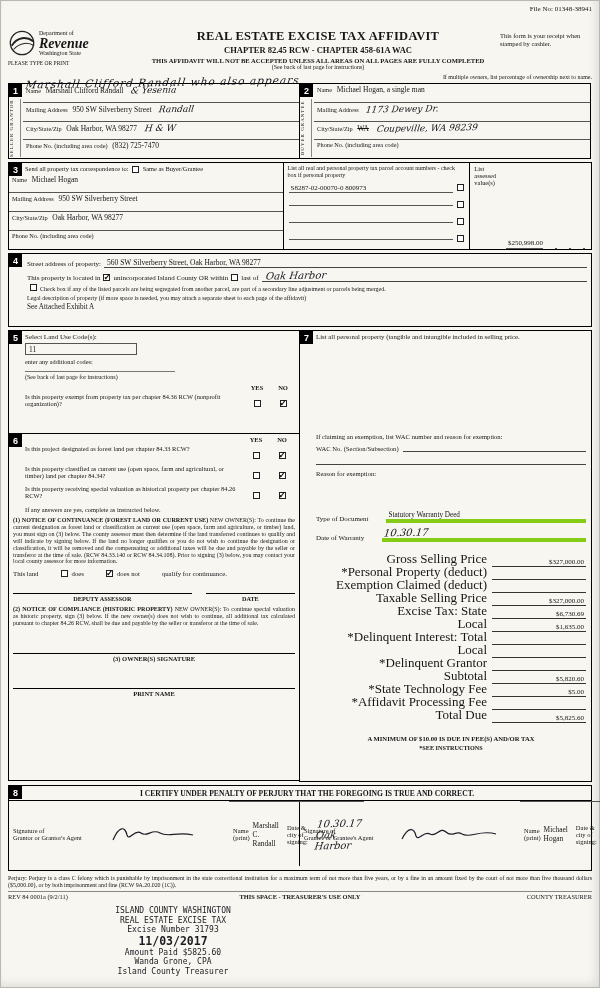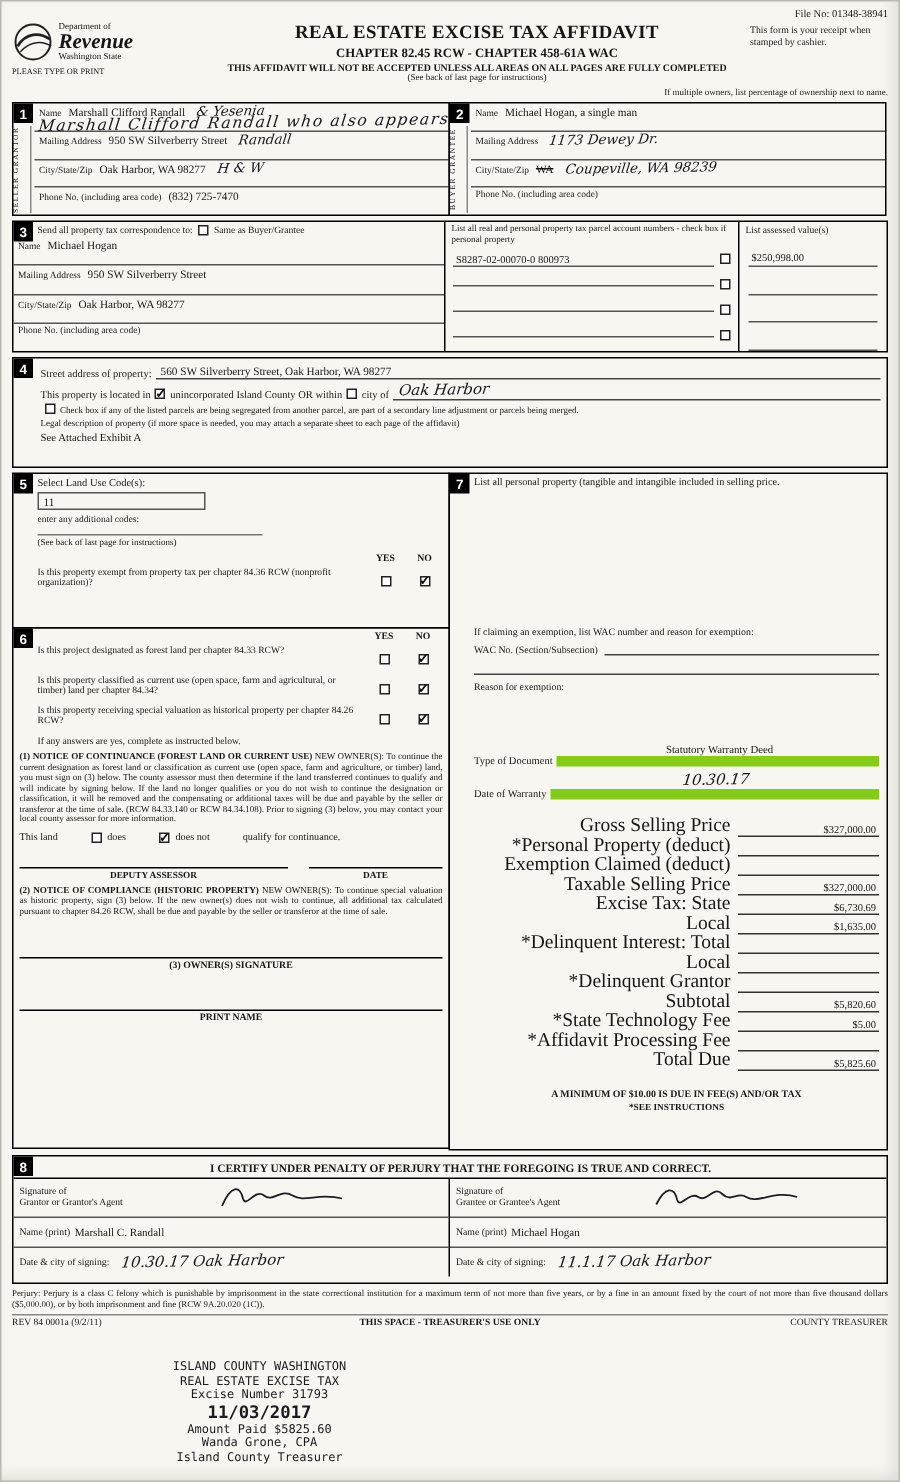--- a/index.html
+++ b/index.html
@@ -5,21 +5,21 @@
   * { margin:0; padding:0; box-sizing:border-box; }
   html,body { background:#c9c9c4; }
   .page {
     width:600px; height:988px; margin:0 auto; position:relative; overflow:hidden;
     background:#f7f6f1; color:#161616;
     font-family:"Liberation Serif", serif;
     padding:5px 8px 0 8px;
     box-shadow: inset 0 0 0 1px #b9b9b2, inset -4px -4px 10px rgba(0,0,0,0.10);
   }
   .fileno { text-align:right; font-size:7px; }
-  .header { display:flex; margin-top:1px; }
+  .header { display:flex; margin-top:16px; }
   .logo-col { width:128px; }
   .logo { display:flex; align-items:center; gap:3px; }
   .logo-text { line-height:7px; }
   .lt1 { font-size:6px; display:block; }
   .lt2 { font-size:14px; font-style:italic; font-weight:bold; display:block; line-height:13px; }
   .lt3 { font-size:6px; display:block; }
   .please-type { font-size:5.5px; margin-top:3px; }
   .title-col { flex:1; text-align:center; }
   .form-title { font-size:12.5px; font-weight:bold; letter-spacing:0.3px; }
   .chapter { font-size:8.5px; font-weight:bold; margin-top:1px; }
@@ -57,21 +57,21 @@
   .sec3 { display:flex; margin-top:3px; height:88px; }
   .s3left { width:288px; border-right:1px solid #000; display:flex; flex-direction:column; }
   .s3head { font-size:6.4px; padding:2px 2px 1px 16px; }
   .s3head .cb { margin:0 2px; }
   .s3fields { flex:1; display:flex; flex-direction:column; }
   .s3mid { width:196px; border-right:1px solid #000; display:flex; flex-direction:column; }
   .s3midhead { font-size:6px; line-height:6.8px; padding:2px 4px; }
   .p-row { flex:1; display:flex; align-items:center; padding:0 5px 2px 5px; }
   .p-val { flex:1; border-bottom:1px solid #555; font-size:7px; padding-left:2px; }
   .p-row .cb { margin-left:4px; margin-bottom:1px; }
-  .s3right { flex:1; display:flex; flex-direction:column; }
+  .s3right { flex:1; display:flex; flex-direction:row; }
   .s3righthead { font-size:6.4px; padding:2px 4px; }
   .a-row { flex:1; margin:0 6px; display:flex; align-items:flex-end; }
   .a-val { flex:1; border-bottom:1px solid #555; font-size:7px; padding:0 0 1px 2px; }
 
   .sec4 { margin-top:3px; height:74px; padding:2px 4px 0 18px; }
   .s4row { font-size:7px; margin-top:2px; display:flex; align-items:flex-end; flex-wrap:nowrap; }
   .s4row .cb { margin:0 3px 1px 3px; }
   .s4line { border-bottom:1px solid #444; flex:1; margin-left:3px; }
   .s4small { font-size:6px; }
   .s4hand { font-size:10px; margin-left:4px; }
@@ -108,33 +108,33 @@
   .rightcol { flex:1; }
   .sec7 { height:452px; margin-left:-1px; padding:2px 5px 2px 16px; }
   .s7pp { font-size:6.8px; line-height:7.6px; }
   .s7exempt { font-size:6.6px; margin-top:92px; }
   .s7wacrow { font-size:6.6px; margin-top:5px; display:flex; align-items:flex-end; }
   .s7wacline { flex:1; border-bottom:1px solid #444; margin-left:4px; }
   .s7blankline { border-bottom:1px solid #444; margin-top:12px; }
   .s7reason { font-size:6.6px; margin-top:5px; }
   .s7docrow { font-size:7px; margin-top:4px; display:flex; align-items:flex-end; }
   .s7docrow.first { margin-top:34px; }
-  .s7docval { flex:1; border-bottom:7px solid #84cc16; margin-left:3px; font-size:7.2px; padding-left:2px;text-align:center; }
+  .s7docval { flex:1; border-bottom:4px solid #84cc16; margin-left:18px; font-size:7.2px; padding-left:2px; }
   .s7docval .hand { font-size:10px; }
   .fees { margin-top:12px; }
   .fee-row { display:flex; justify-content:flex-end; align-items:flex-end; height:13px; }
   .fee-label { font-size:13px; text-align:right; }
   .fee-value { width:94px; border-bottom:1px solid #333; text-align:right; font-size:7px; margin-left:5px; padding-right:2px; }
   .s7min { font-size:6.6px; font-weight:bold; text-align:center; margin-top:12px; }
   .s7seeinstr { font-size:6.2px; font-weight:bold; text-align:center; margin-top:2px; }
 
   .sec8 { margin-top:3px; height:86px; }
   .certify { font-size:7.6px; font-weight:bold; text-align:center; padding:3px 0 2px 14px; }
   .sig8cols { display:flex; border-top:1px solid #000; height:66px; }
-  .half8 { width:50%; display:flex; flex-direction:column; }
+  .half8 { width:50%; display:flex; flex-direction:row; }
   .half8.l { border-right:1px solid #000; }
   .sigrow8 { flex:3; display:flex; align-items:center; padding:1px 4px; }
   .siglbl { font-size:6.4px; line-height:7px; width:92px; }
   .sigart { flex:1; }
   .namerow8, .daterow8 { flex:2; border-top:1px solid #555; font-size:6.5px; padding:2px 4px; display:flex; align-items:center; }
   .namerow8 .fval { font-size:7.4px; }
   .daterow8 .hand { font-size:10px; margin-left:8px; }
 
   .perjury { font-size:5.9px; line-height:6.6px; margin-top:4px; text-align:justify; }
   .footrow { display:flex; font-size:6.4px; margin-top:3px; border-top:1px solid #888; padding-top:1px; }
@@ -299,21 +299,21 @@
       <span>Street address of property:</span>
       <span class="s4line">
         <span class="fval">560 SW Silverberry Street, Oak Harbor, WA 98277</span>
       </span>
     </div>
     <div class="s4row">
       <span>This property is located in</span>
       <span class="cb" data-checked="true"></span>
       <span>unincorporated Island County OR within</span>
       <span class="cb" data-checked="false"></span>
-      <span>city of</span>
+      <span>last of</span>
       <span class="s4line">
         <span class="hand s4hand">Oak Harbor</span>
       </span>
     </div>
     <div class="s4row s4small">
       <span class="cb" data-checked="false"></span>
       <span>Check box if any of the listed parcels are being segregated from another parcel, are part of a secondary line adjustment or parcels being merged.</span>
     </div>
     <div class="s4legal">Legal description of property (if more space is needed, you may attach a separate sheet to each page of the affidavit)</div>
     <div class="s4exh">See Attached Exhibit A</div>

